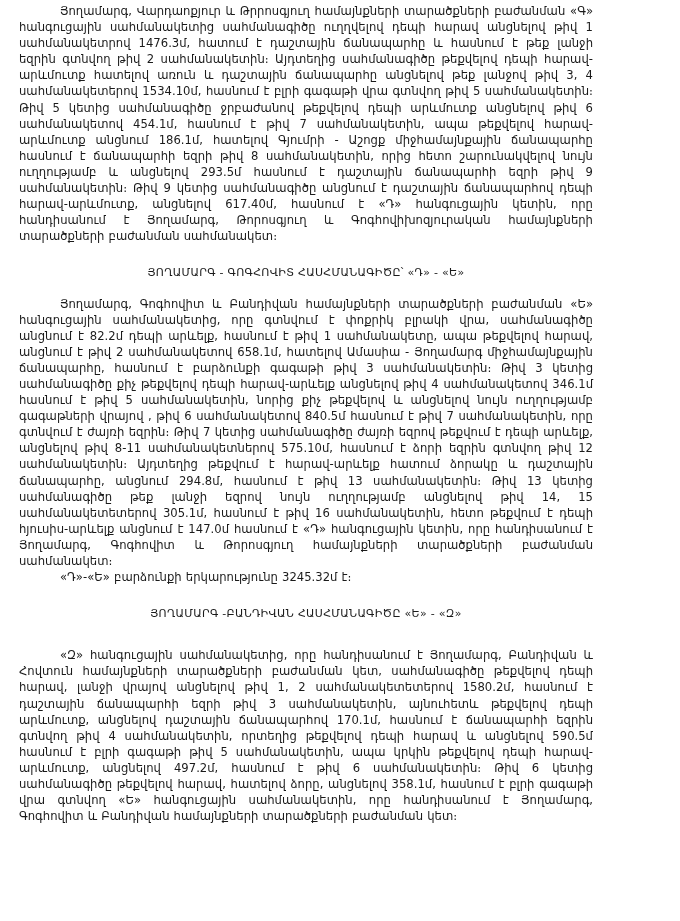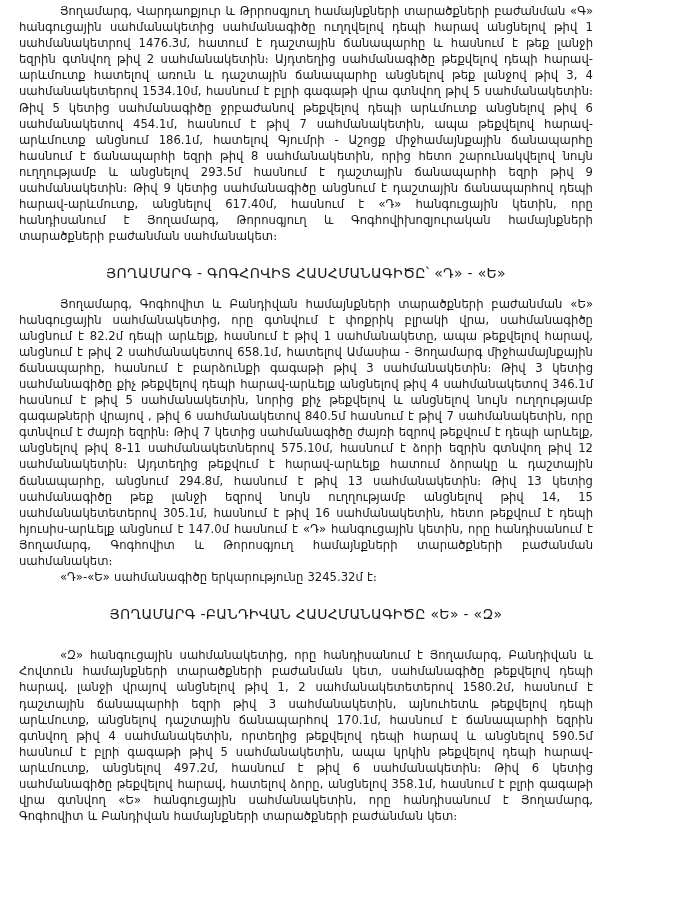--- a/index.html
+++ b/index.html
@@ -32,21 +32,21 @@
     word-spacing: 0.4px;
     color: #1a1a1a;
     hyphens: none;
   }
   .para.indent {
     text-indent: 41px;
   }
   .heading {
     margin: 0;
     text-align: center;
-    font-size: 14px;
+    font-size: 11px;
     line-height: 16.1px;
     font-weight: normal;
     letter-spacing: 0.3px;
     color: #1a1a1a;
   }
   .spacer-xs { height: 3px; }
   .spacer-sm { height: 14px; }
   .spacer-md { height: 21px; }
   .spacer-lg { height: 25px; }
   .blk { display: block; }
@@ -62,21 +62,21 @@
 
 
   <div class="spacer-md"></div>
 
   <h2 class="heading blk">ՅՈՂԱՄԱՐԳ - ԳՈԳՀՈՎԻՏ ՀԱՍՀՄԱՆԱԳԻԾԸ՝ «Դ» - «Ե»</h2>
 
   <div class="spacer-sm"></div>
 
   <p class="para indent blk">Յողամարգ, Գոգհովիտ և Բանդիվան համայնքների տարածքների բաժանման «Ե» հանգուցային սահմանակետից, որը գտնվում է փոքրիկ բլրակի վրա,  սահմանագիծը անցնում է 82.2մ դեպի արևելք,  հասնում է թիվ 1 սահմանակետը, ապա թեքվելով հարավ,  անցնում է թիվ 2 սահմանակետով 658.1մ,  հատելով Ամասիա - Յողամարգ միջհամայնքային ճանապարհը, հասնում է բարձունքի գագաթի թիվ 3 սահմանակետին։ Թիվ 3 կետից սահմանագիծը քիչ թեքվելով դեպի հարավ-արևելք անցնելով թիվ 4 սահմանակետով 346.1մ հասնում է թիվ 5 սահմանակետին, նորից քիչ թեքվելով և անցնելով նույն ուղղությամբ գագաթների վրայով , թիվ 6 սահմանակետով 840.5մ հասնում է թիվ 7 սահմանակետին, որը գտնվում է ժայռի եզրին։ Թիվ 7 կետից սահմանագիծը   ժայռի եզրով թեքվում   է դեպի արևելք,   անցնելով թիվ 8-11 սահմանակետներով 575.10մ,  հասնում է ձորի եզրին գտնվող թիվ 12 սահմանակետին։ Այդտեղից թեքվում է հարավ-արևելք հատում ձորակը և դաշտային ճանապարհը, անցնում 294.8մ, հասնում է թիվ 13 սահմանակետին։ Թիվ 13 կետից սահմանագիծը թեք լանջի եզրով նույն ուղղությամբ անցնելով թիվ 14, 15 սահմանակետետերով 305.1մ, հասնում է թիվ 16 սահմանակետին, հետո թեքվում է դեպի հյուսիս-արևելք անցնում է 147.0մ հասնում է «Դ» հանգուցային կետին, որը հանդիսանում է Յողամարգ, Գոգհովիտ և Թորոսգյուղ համայնքների տարածքների բաժանման սահմանակետ։</p>
 
-  <p class="para indent blk">«Դ»-«Ե» սահմանագիծը երկարությունը  3245.32մ է։</p>
+  <p class="para indent blk">«Դ»-«Ե» բարձունքի երկարությունը  3245.32մ է։</p>
 
   <div class="spacer-md"></div>
 
   <h2 class="heading blk">ՅՈՂԱՄԱՐԳ -ԲԱՆԴԻՎԱՆ ՀԱՍՀՄԱՆԱԳԻԾԸ «Ե» - «Զ»</h2>
 
   <div class="spacer-lg"></div>
 
   <p class="para indent blk">«Զ» հանգուցային սահմանակետից, որը հանդիսանում է Յողամարգ, Բանդիվան և Հովտուն համայնքների տարածքների բաժանման կետ, սահմանագիծը թեքվելով դեպի հարավ, լանջի վրայով անցնելով թիվ 1, 2 սահմանակետետերով 1580.2մ, հասնում է դաշտային ճանապարհի եզրի թիվ 3 սահմանակետին, այնուհետև թեքվելով դեպի արևմուտք, անցնելով դաշտային ճանապարհով 170.1մ, հասնում է ճանապարհի եզրին գտնվող թիվ 4 սահմանակետին, որտեղից  թեքվելով դեպի հարավ և անցնելով 590.5մ հասնում է բլրի գագաթի թիվ 5 սահմանակետին, ապա կրկին թեքվելով դեպի հարավ-արևմուտք,   անցնելով 497.2մ,  հասնում է թիվ 6 սահմանակետին։ Թիվ 6 կետից սահմանագիծը թեքվելով հարավ,  հատելով ձորը, անցնելով 358.1մ, հասնում է բլրի գագաթի վրա գտնվող «Ե» հանգուցային սահմանակետին, որը հանդիսանում է Յողամարգ, Գոգհովիտ և Բանդիվան  համայնքների տարածքների բաժանման կետ։</p>
 
 </div>

